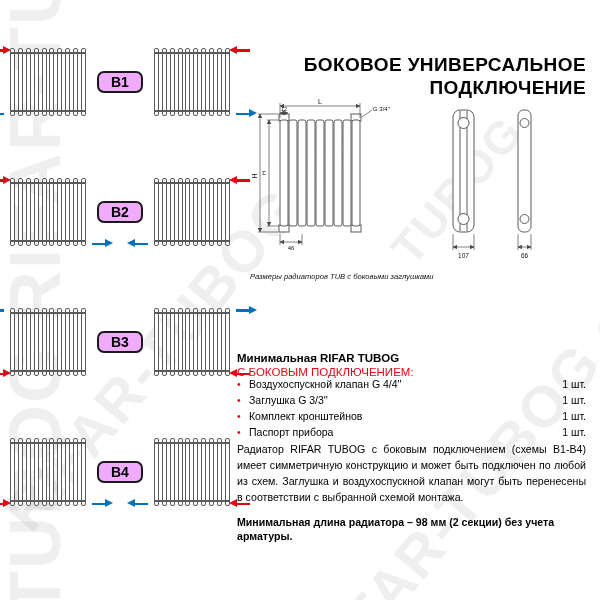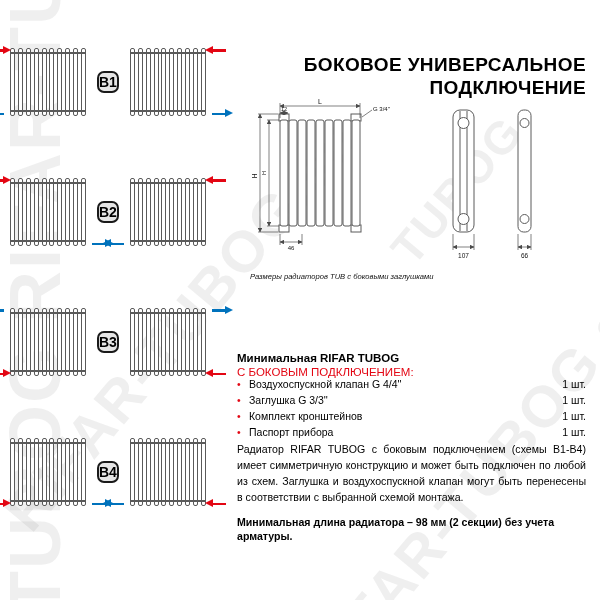--- a/index.html
+++ b/index.html
@@ -18,22 +18,22 @@
 
   .layer { position:relative; z-index:1; }
 
   
   .title { position:absolute; top:8px; right:14px; text-align:right; font-size:19px; font-weight:bold;
            line-height:1.2; letter-spacing:.4px;margin-top:46px; }
 
   
   .schemes { position:absolute; left:10px; top:48px; width:222px; }
   .scheme-row { display:flex; align-items:center; gap:11px; height:68px; margin-bottom:62px; }
-  .scheme-label { border:2px solid #1a1a1a; border-radius:7px; padding:1px 0; font-size:14px;
-                  font-weight:bold; background:#e5e5e5; flex:0 0 auto; }
+  .scheme-label { border:2px solid #1a1a1a; border-radius:7px; padding:1px 12px; font-size:14px;
+                  font-weight:bold; background:#f0abfc; flex:0 0 auto; }
   .radiator { position:relative; width:76px; height:68px; flex:0 0 auto; }
   .tubes { position:absolute; inset:0; display:flex; justify-content:space-between; }
   .tube { width:5px; height:100%; border:1px solid #5a5a5a; border-radius:2px; background:#fff; }
   .manifold { position:absolute; left:1px; right:1px; height:2px; background:#5a5a5a; }
   .manifold.top { top:4px; } .manifold.bottom { bottom:4px; }
   .arrow { position:absolute; width:14px; height:2.5px; background:currentColor; }
   .arrow.tl { left:-20px; top:1px; }   .arrow.bl { left:-20px; bottom:1px; }
   .arrow.tr { right:-20px; top:1px; }  .arrow.br { right:-20px; bottom:1px; }
   .arrow::after { content:""; position:absolute; top:50%; margin-top:-4.5px; width:0; height:0;
                   border-top:4.5px solid transparent; border-bottom:4.5px solid transparent; }

